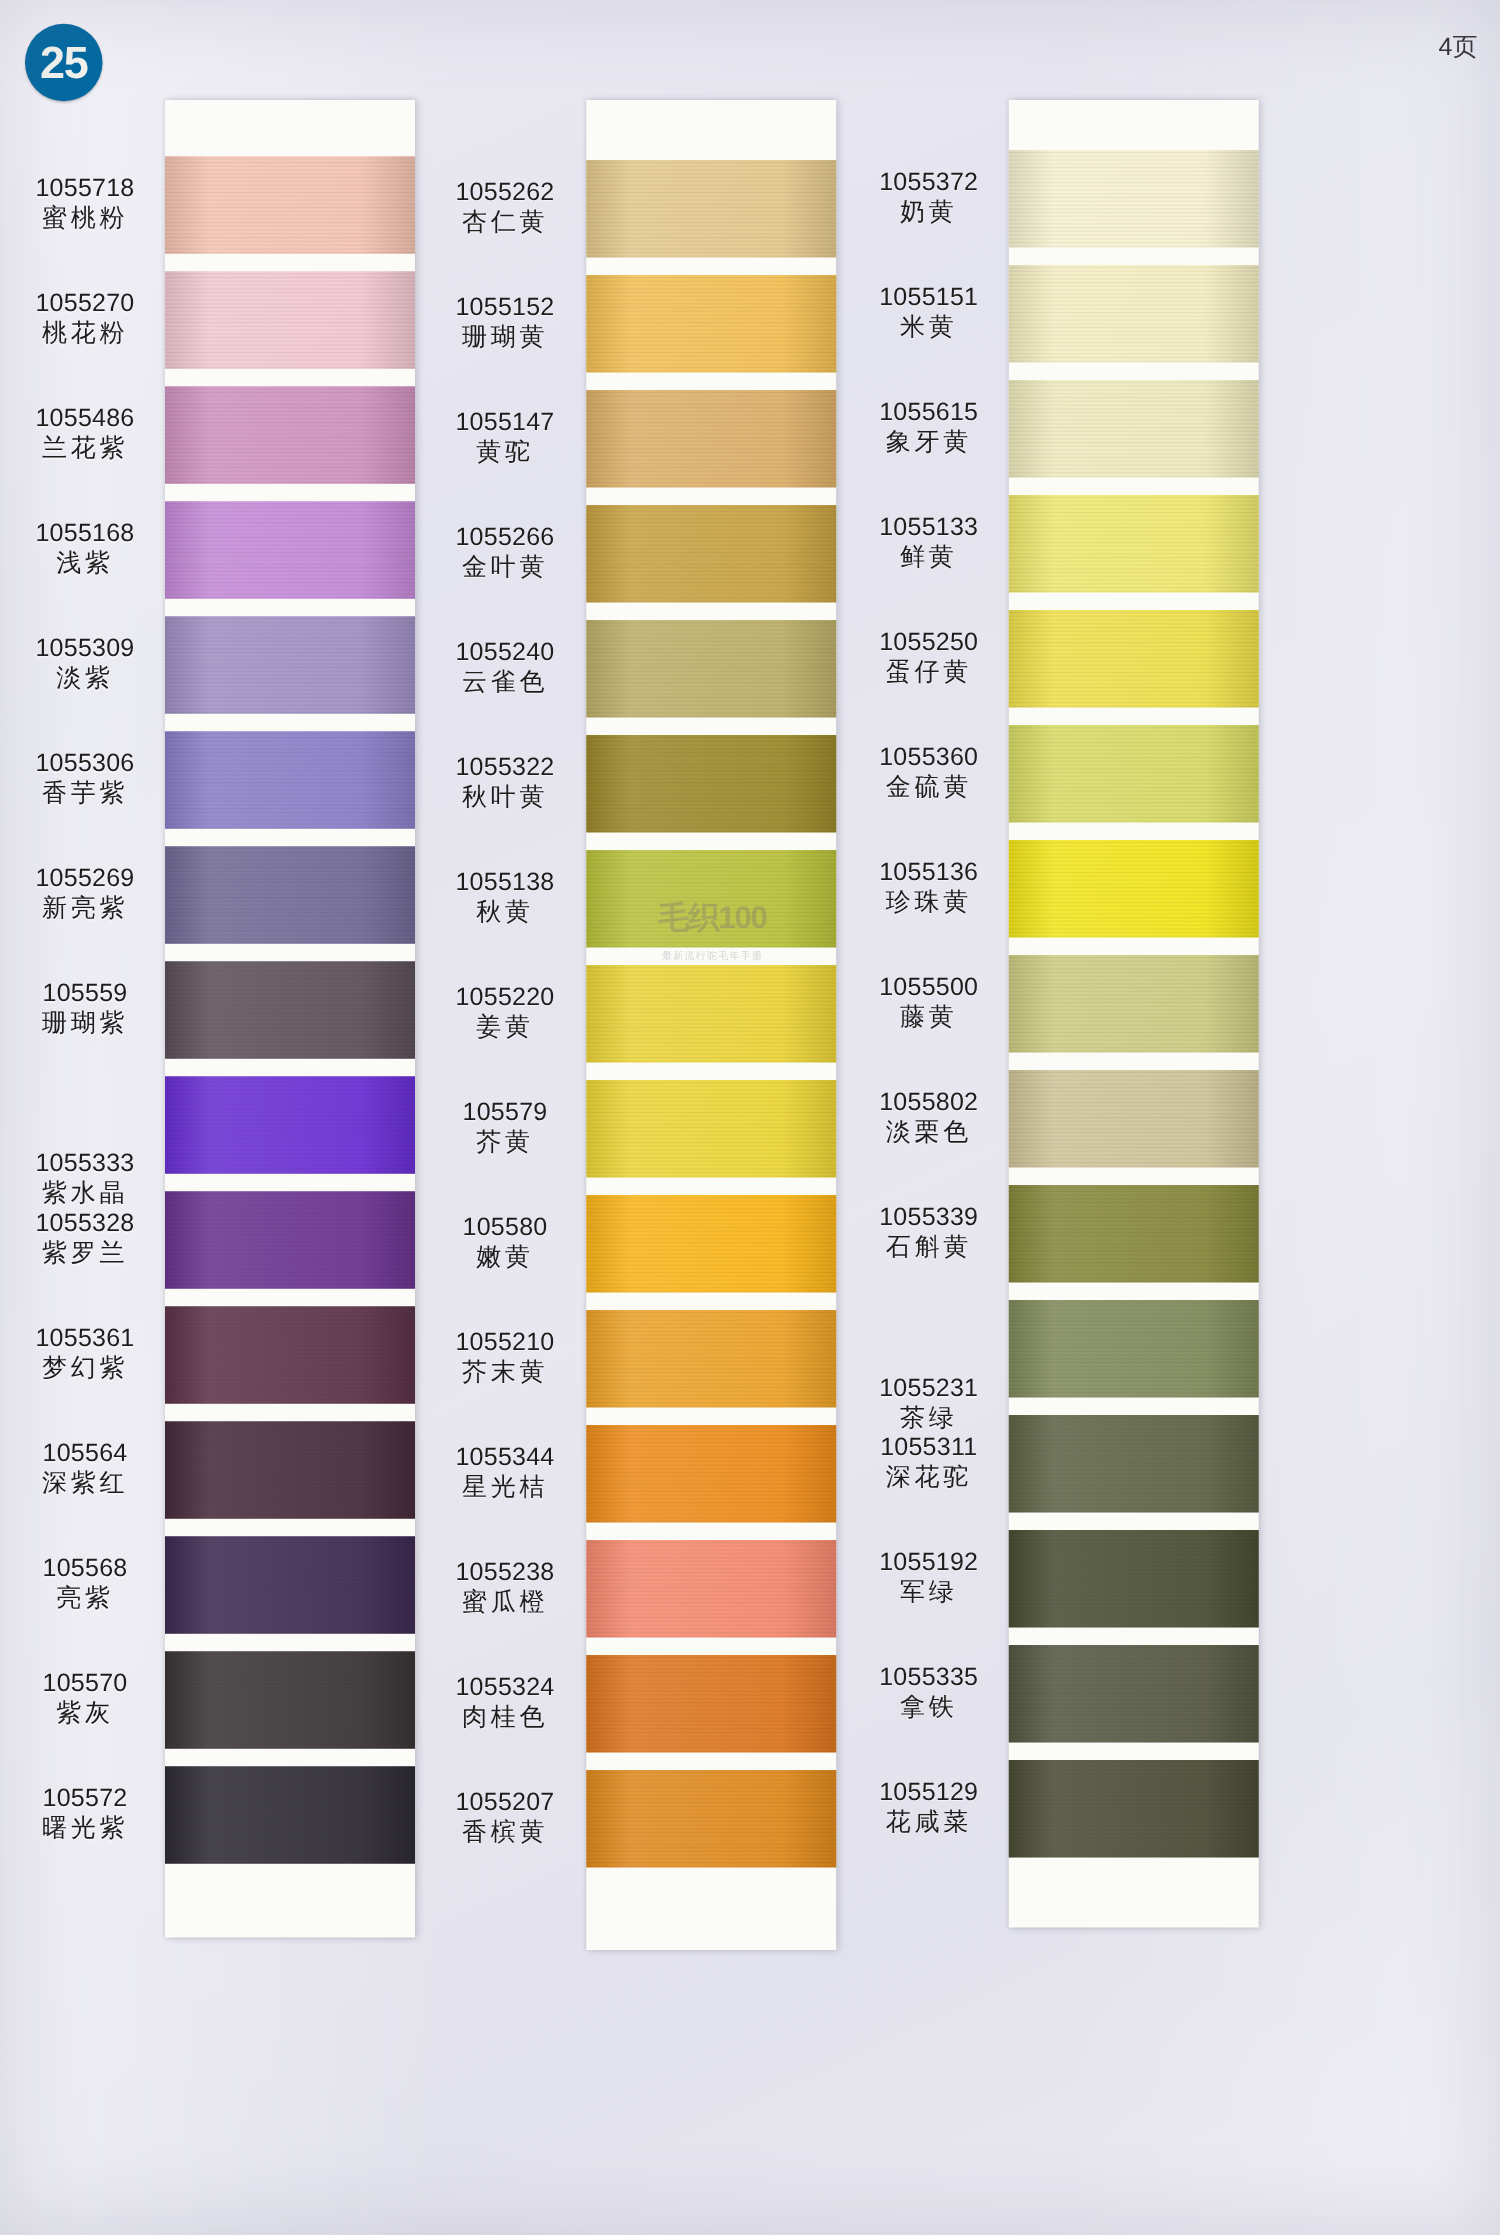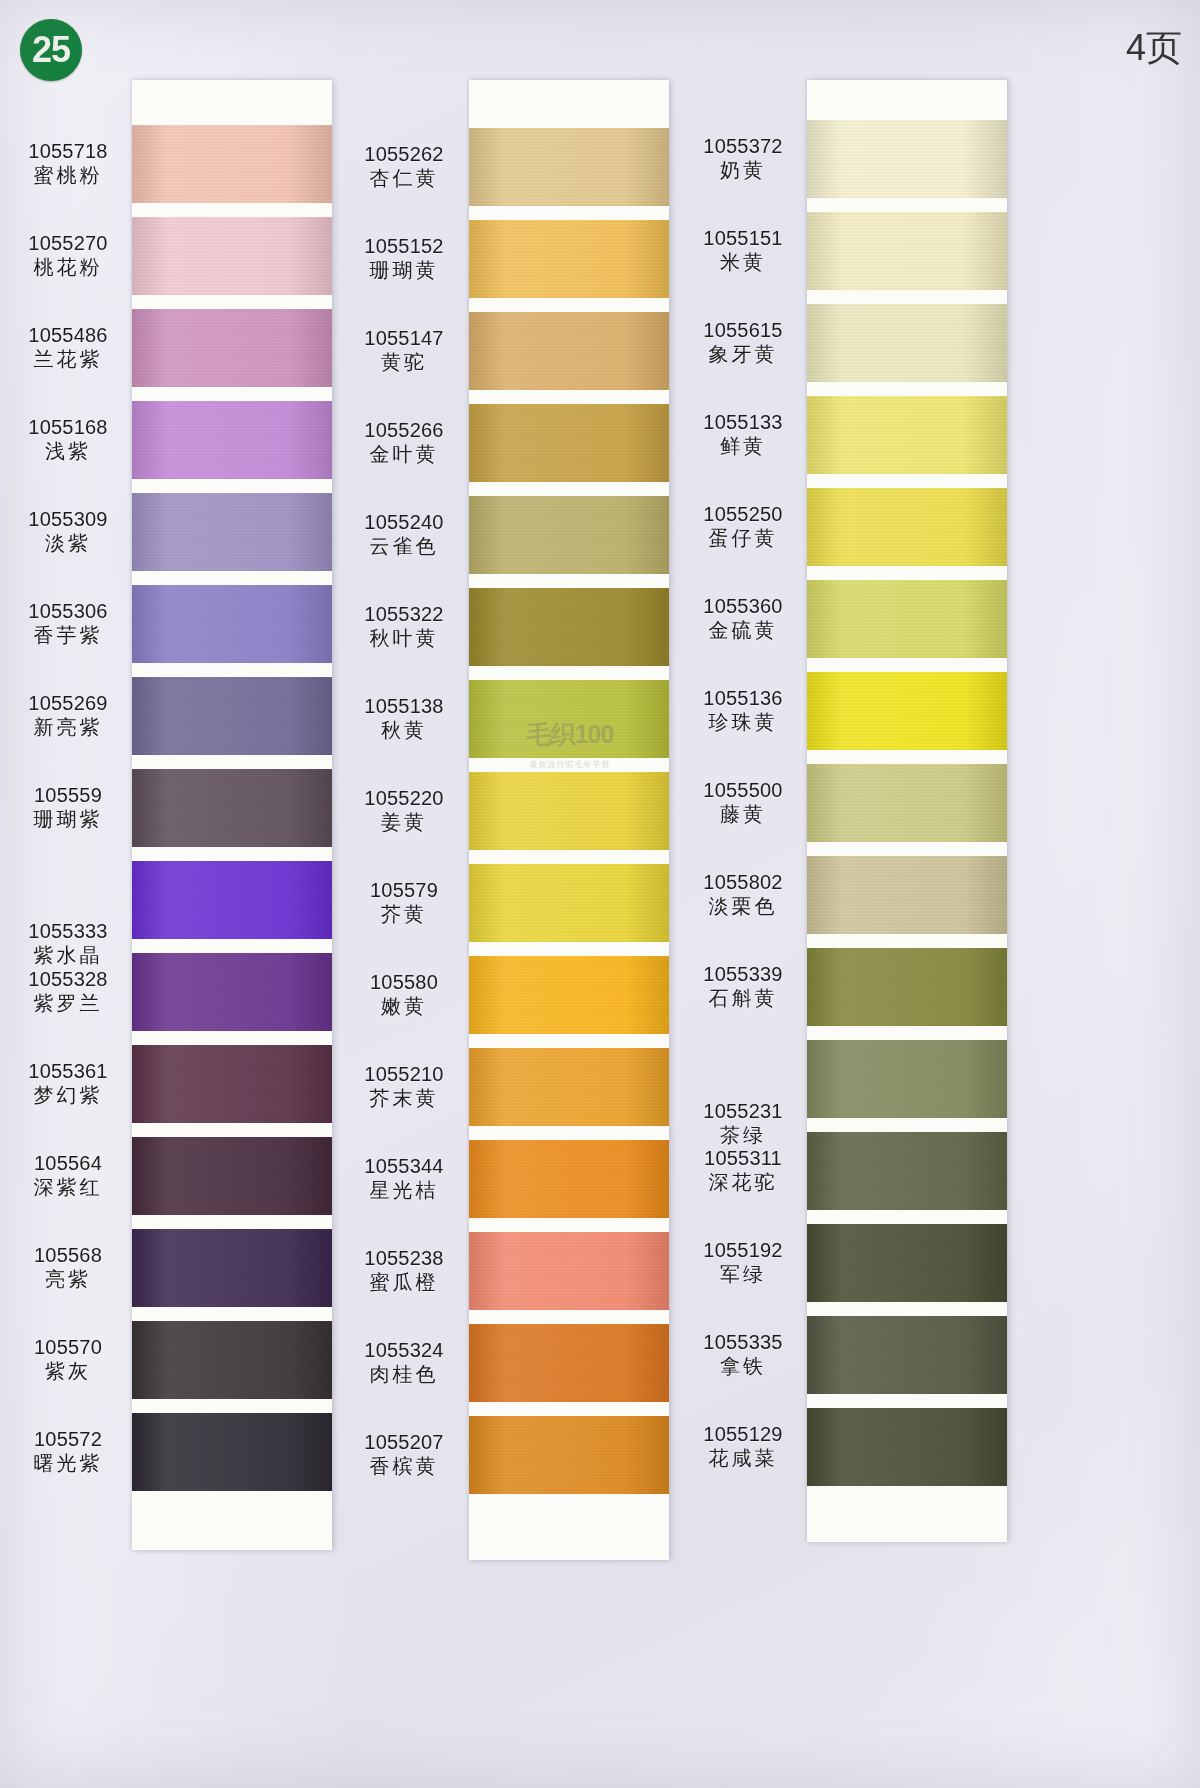--- a/index.html
+++ b/index.html
@@ -19,39 +19,39 @@
   .page-bg:after{
     content:"";position:absolute;inset:0;
     background:linear-gradient(90deg,rgba(255,255,255,.35),rgba(255,255,255,0) 30%,rgba(255,255,255,0) 70%,rgba(255,255,255,.25));
     pointer-events:none;
   }
 
   
   .header{position:absolute;left:0;top:0;width:1200px;height:86px;}
   .badge{
     position:absolute;left:20px;top:19px;width:62px;height:62px;border-radius:50%;
-    background:#15803d;color:#f2f2ee;
+    background:#0369a1;color:#f2f2ee;
     display:flex;align-items:center;justify-content:center;
     font-size:36px;font-weight:bold;letter-spacing:-1px;
     font-family:"Liberation Sans",sans-serif;
     box-shadow:0 1px 2px rgba(0,0,0,.25);
   }
   .title{
     position:absolute;left:88px;top:26px;
     font-size:37px;font-weight:bold;color:#2a2a2a;
     white-space:nowrap;letter-spacing:-.5px;
     text-shadow:0 1px 0 rgba(255,255,255,.5);
   }
   .composition{
     position:absolute;left:399px;top:57px;
     font-size:19px;color:#2d2d2d;white-space:nowrap;letter-spacing:-.2px;
   }
   .page-no{
     position:absolute;right:18px;top:24px;
-    font-size:36px;color:#333;font-weight:500;
+    font-size:20px;color:#333;font-weight:500;
   }
 
   
   .columns{position:absolute;left:0;top:0;width:1200px;height:1788px;}
   .col{position:absolute;top:80px;width:200px;}
   .col-1{left:132px;}
   .col-2{left:469px;}
   .col-3{left:807px;}
 
   

